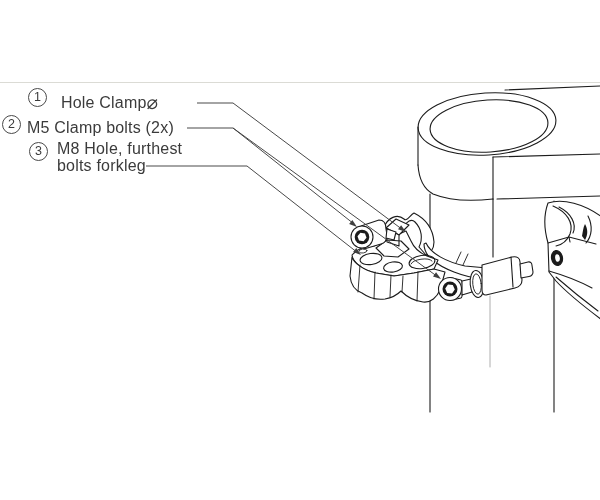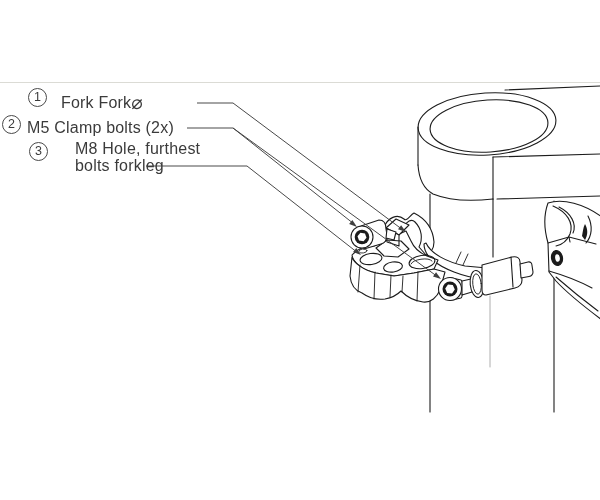--- a/index.html
+++ b/index.html
@@ -153,31 +153,31 @@
             <path d="M0,0 L-8,-2.6 L-8,2.6 Z" fill="#3f3f3f" stroke="none"></path>
           </g>
       </g>
     </g>
   </svg>
 
   <div class="callout-badge" style="left:28px;top:88px;">
     <span>1</span>
   </div>
   <div class="callout-label" style="left:61px;top:95px;">
-    <span>Fork Fork</span><span class="dia-symbol">⌀</span>
+    <span>Hole Clamp</span><span class="dia-symbol">⌀</span>
   </div>
 
   <div class="callout-badge" style="left:2px;top:115px;">
     <span>2</span>
   </div>
   <div class="callout-label" style="left:27px;top:120px;text-align:right;">
     <span>M5 Clamp bolts (2x)</span>
   </div>
 
   <div class="callout-badge" style="left:29px;top:142px;">
     <span>3</span>
   </div>
-  <div class="callout-label" style="left:57px;top:141px;margin-left:18px;">
+  <div class="callout-label" style="left:57px;top:141px;">
     <div>M8 Hole, furthest</div>
     <div>bolts forkleg</div>
   </div>
 
 </div>
 
 </body></html>

